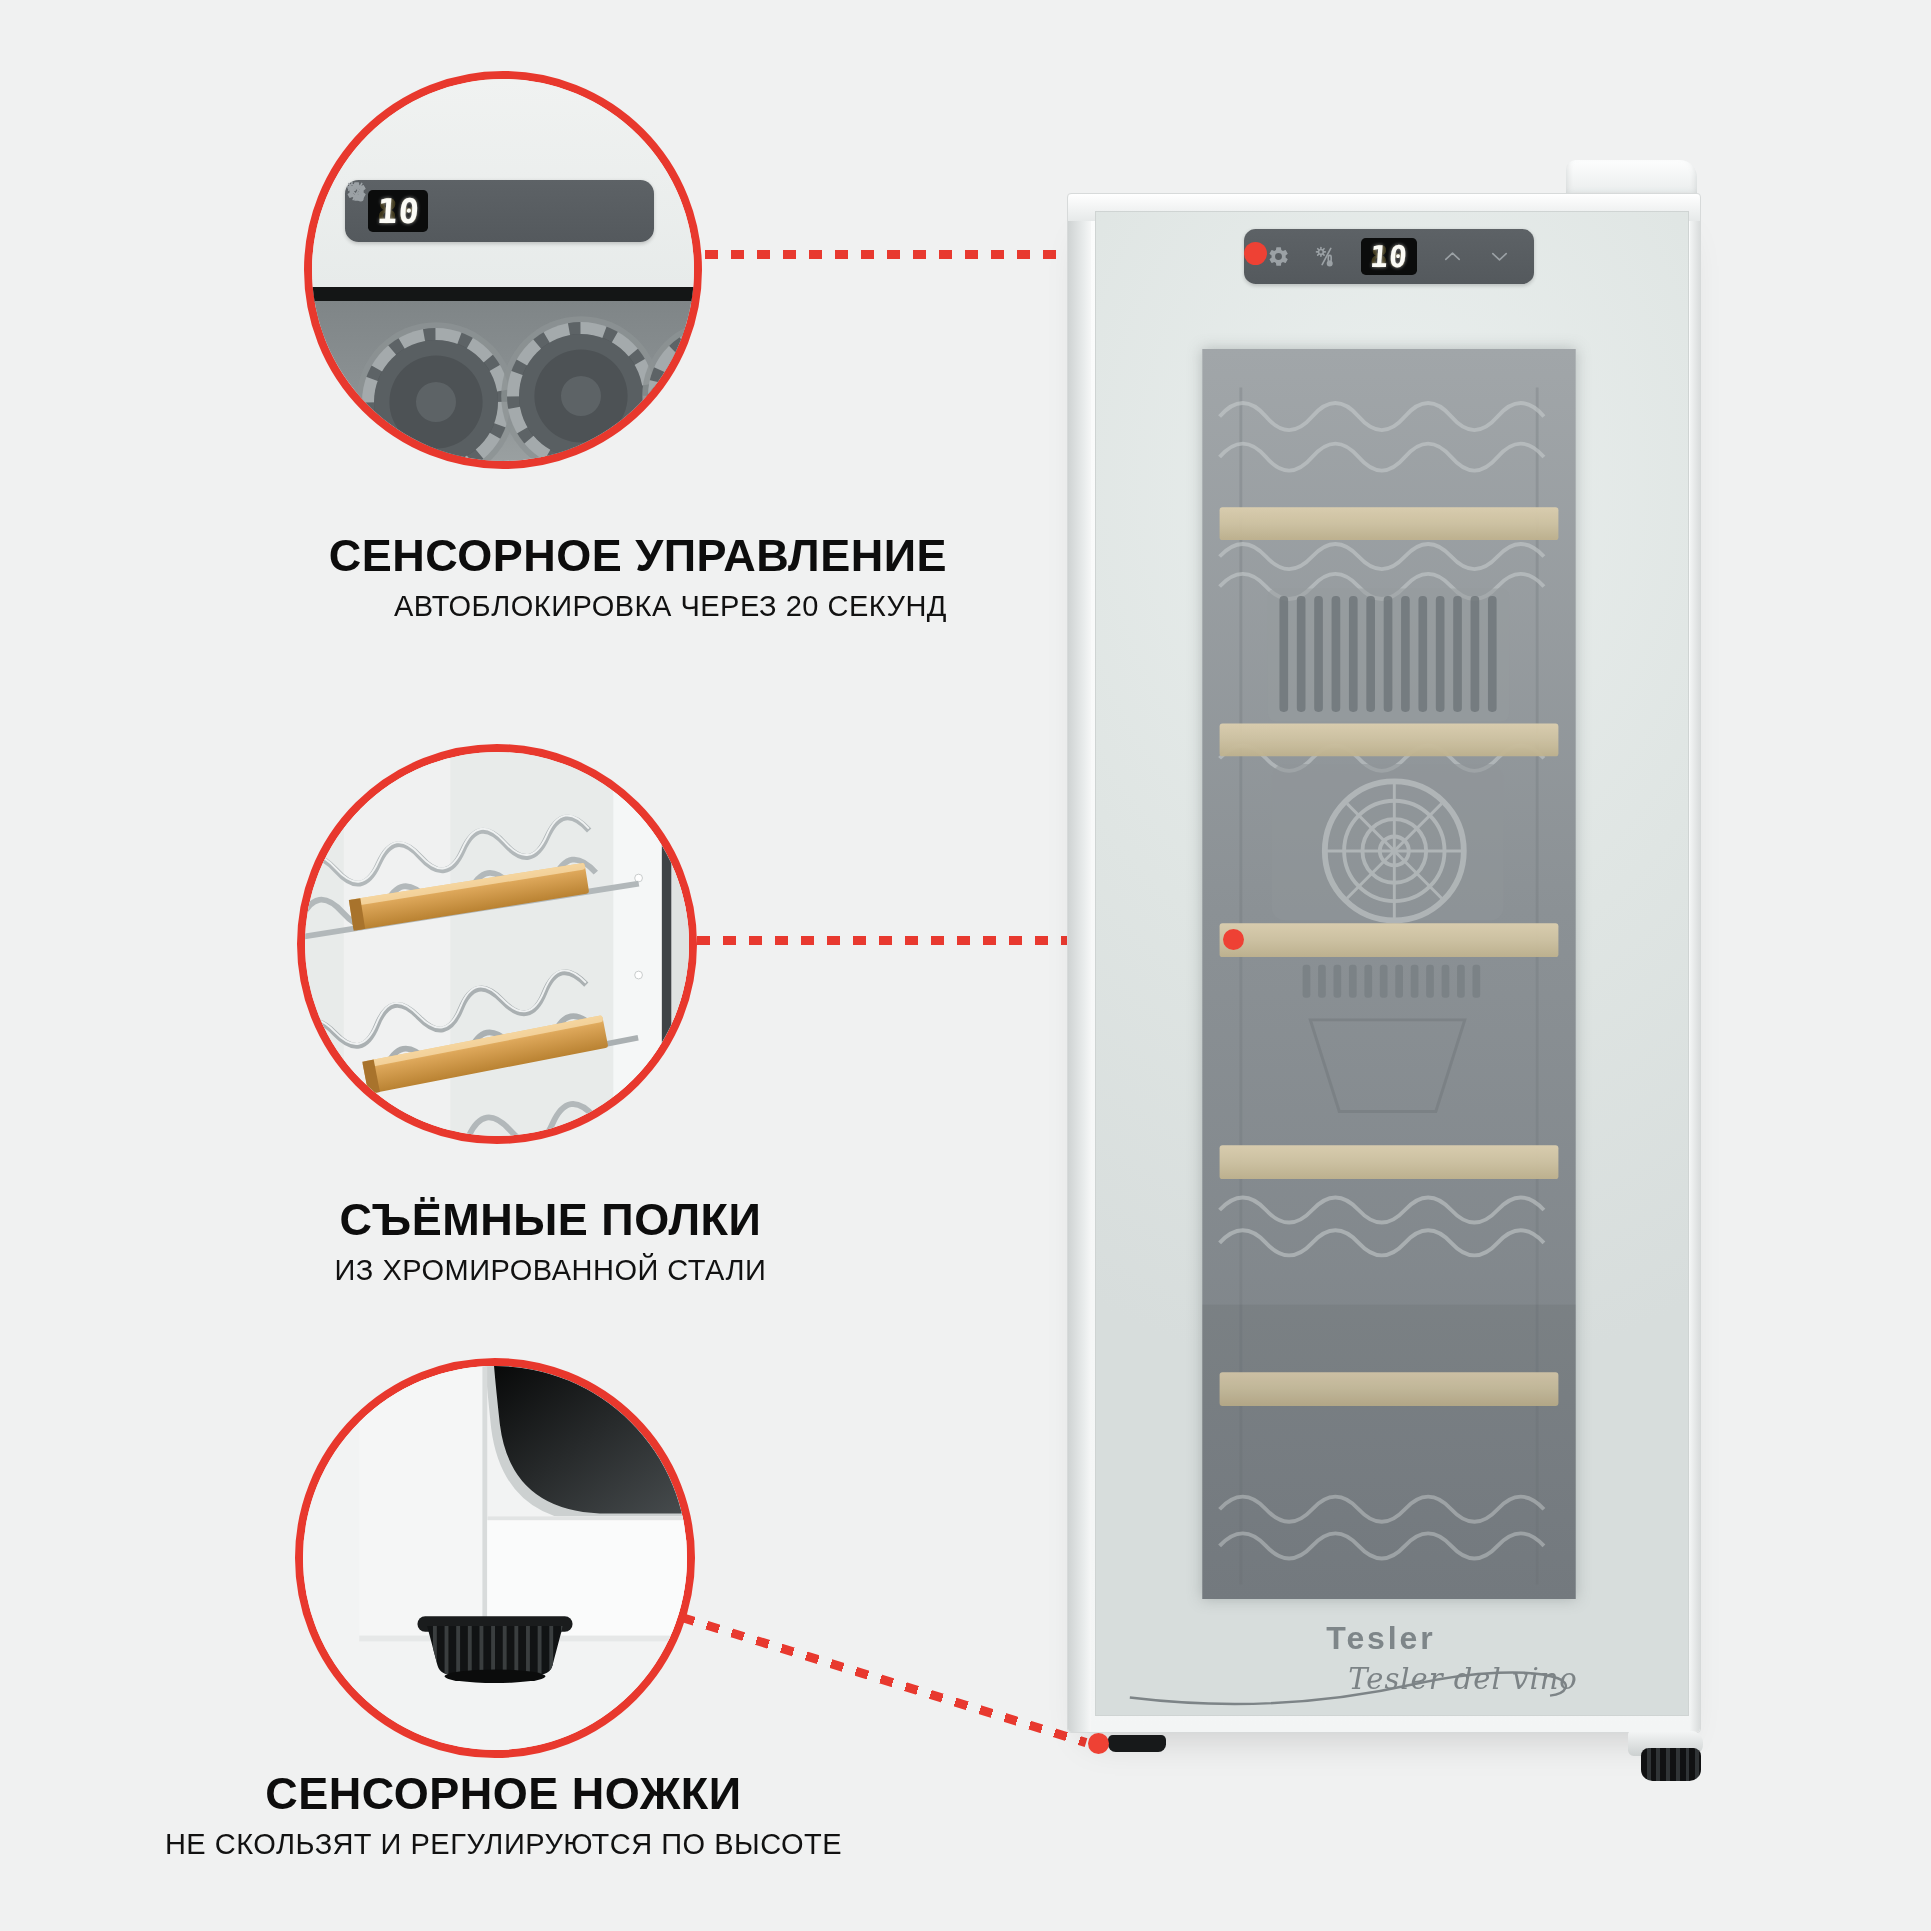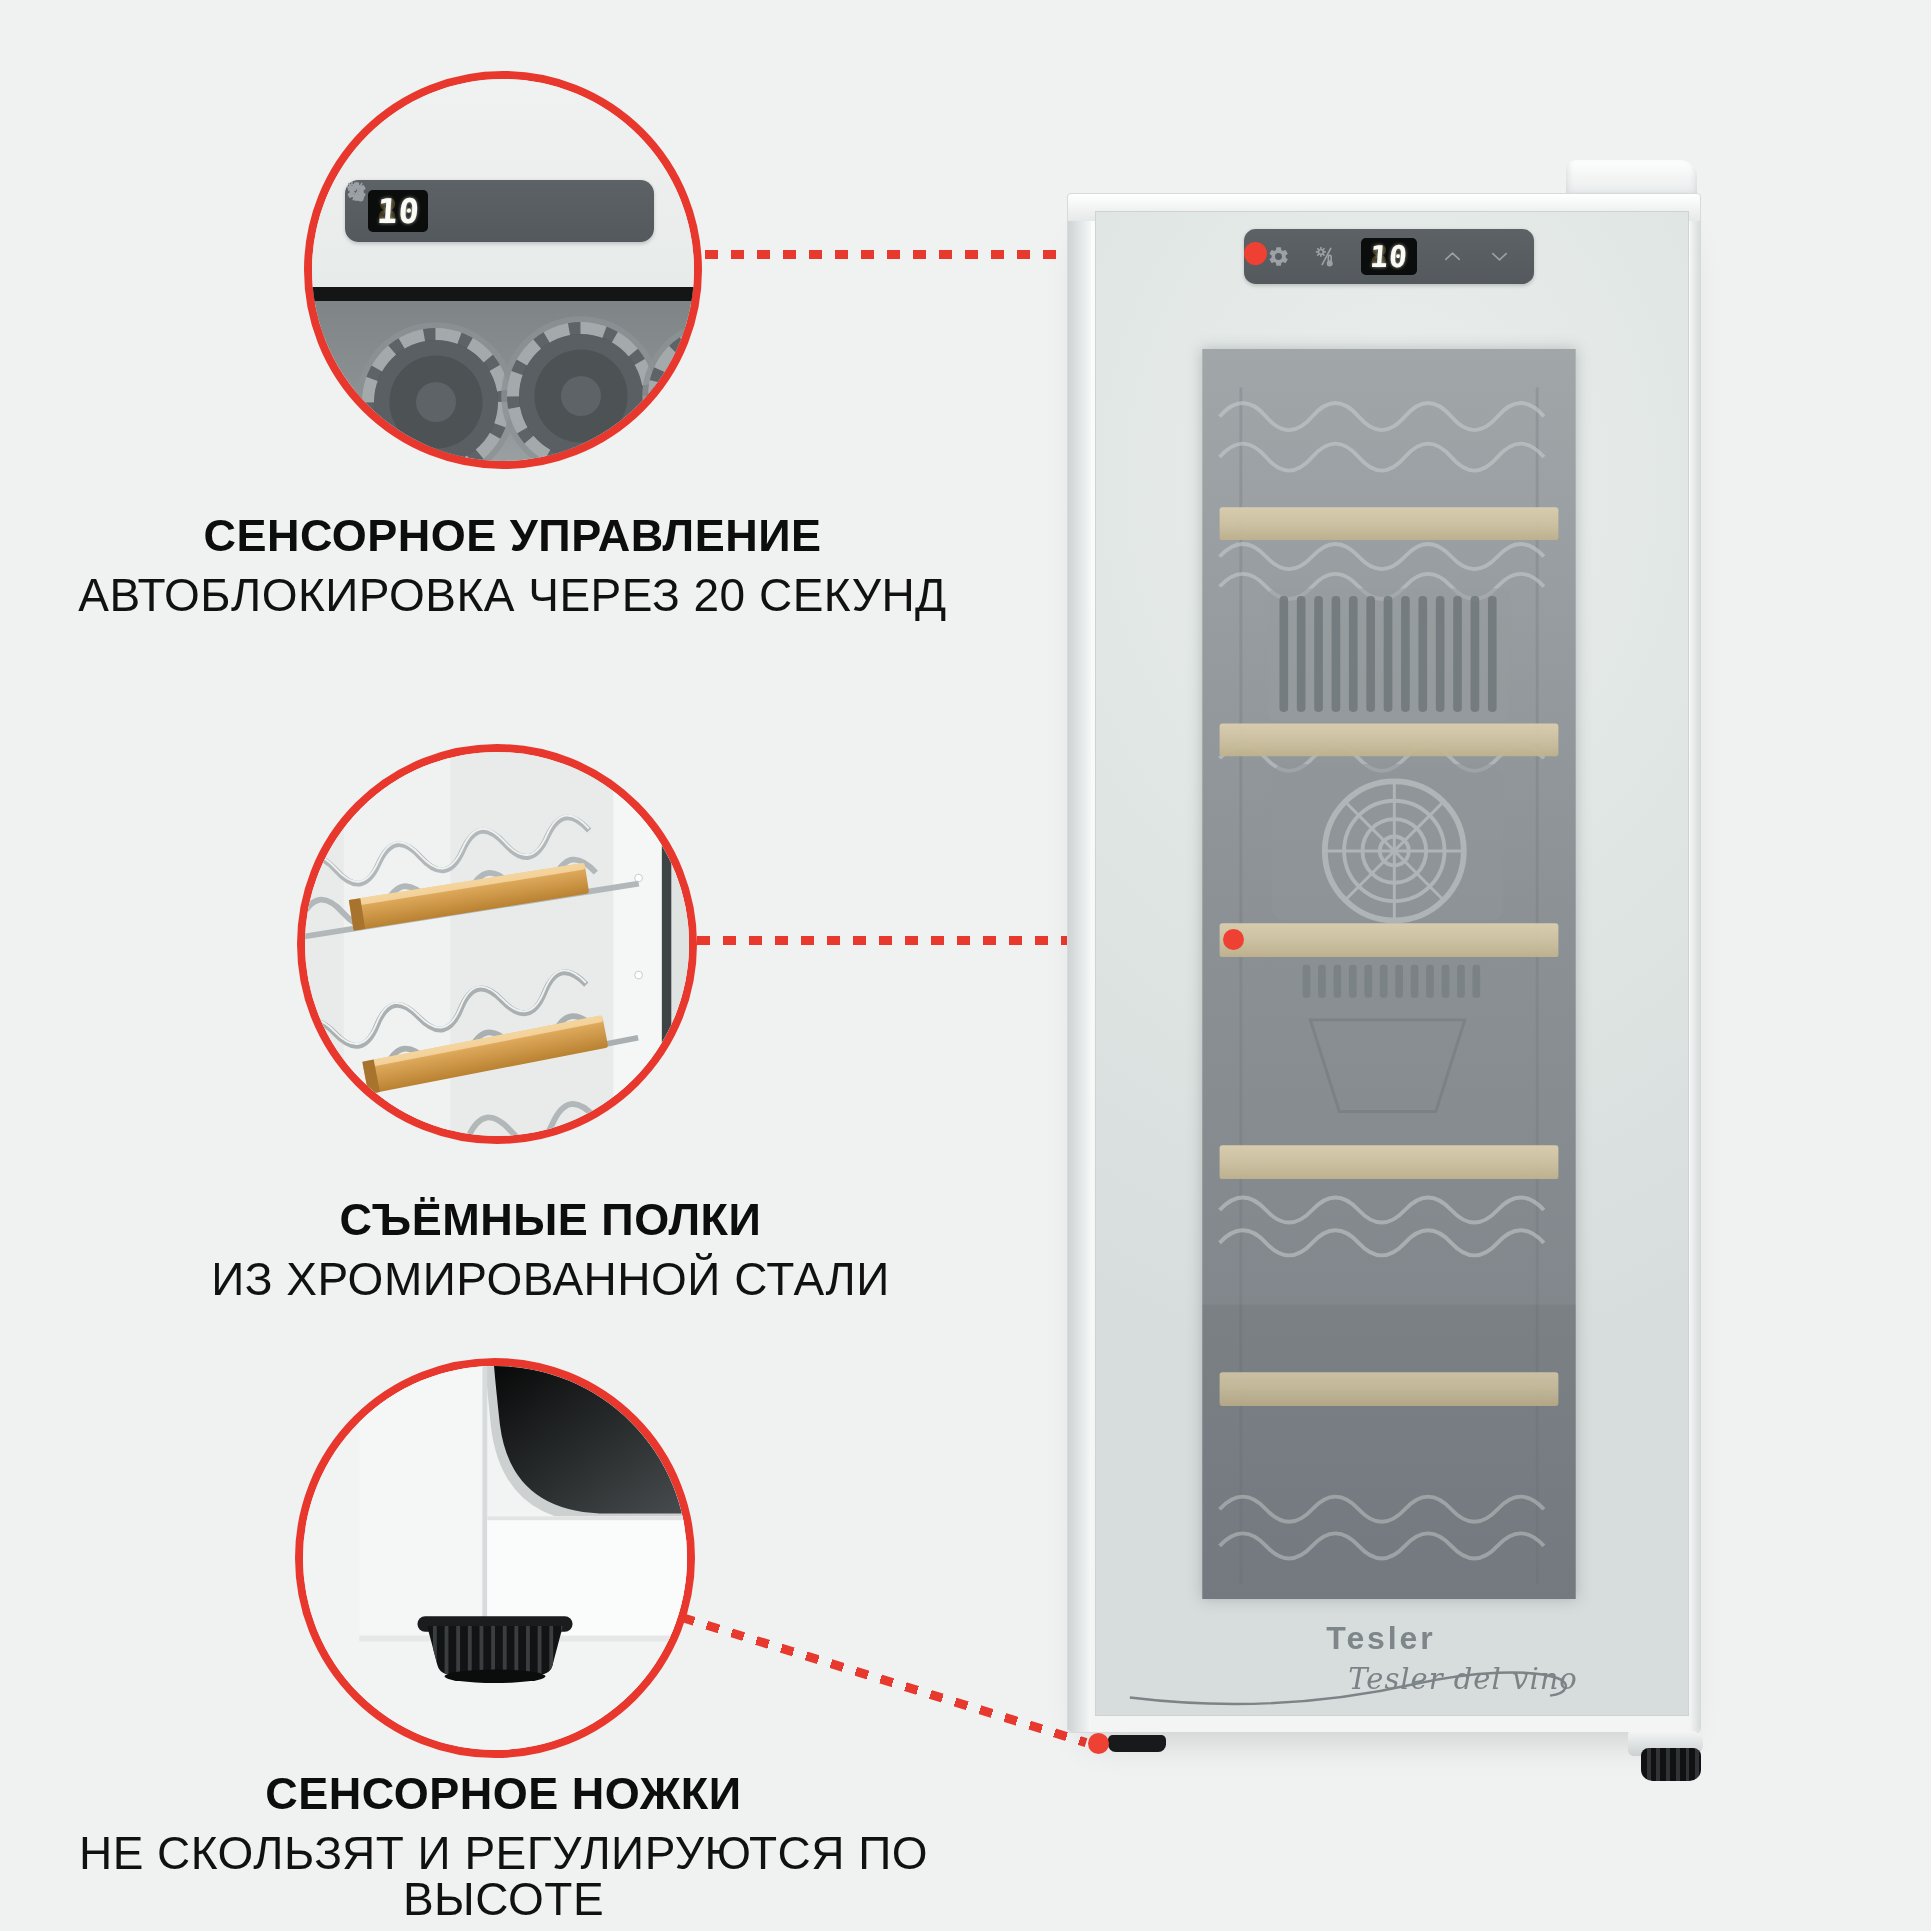--- a/index.html
+++ b/index.html
@@ -1,22 +1,22 @@
 <!DOCTYPE html>
 <html><head>
 <meta charset="utf-8">
 <style>
   html,body{margin:0;padding:0;background:#e9eaea;}
   #canvas{position:relative;width:1931px;height:1931px;background:#f0f1f1;overflow:hidden;
           font-family:"Liberation Sans",sans-serif;color:#0e0e0e;}
   
   .feature{position:absolute;text-align:center;}
   .feature .title{font-weight:700;font-size:45px;letter-spacing:0.5px;line-height:1.0;color:#0d0d0d;}
-  .feature .subtitle{font-weight:400;font-size:46px;letter-spacing:0.5px;line-height:1.0;color:#111;margin-top:13.5px;}
-  #feature-1{left:78px;top:513px;width:869px;}
+  .feature .subtitle{font-weight:400;font-size:29px;letter-spacing:0.5px;line-height:1.0;color:#111;margin-top:13.5px;}
+  #feature-1{left:78px;top:533px;width:869px;text-align:right;}
   #feature-2{left:116px;top:1197px;width:869px;}
   #feature-3{left:69px;top:1771px;width:869px;}
   
   .callout{position:absolute;border:8.7px solid #e8382d;border-radius:50%;overflow:hidden;
            background:#eef0ef;box-sizing:border-box;}
   #callout-1{left:304px;top:71px;width:398px;height:398px;}
   #callout-2{left:297px;top:744px;width:400px;height:400px;}
   #callout-3{left:295px;top:1358px;width:400px;height:400px;}
   .callout svg{position:absolute;left:0;top:0;width:100%;height:100%;}
   

